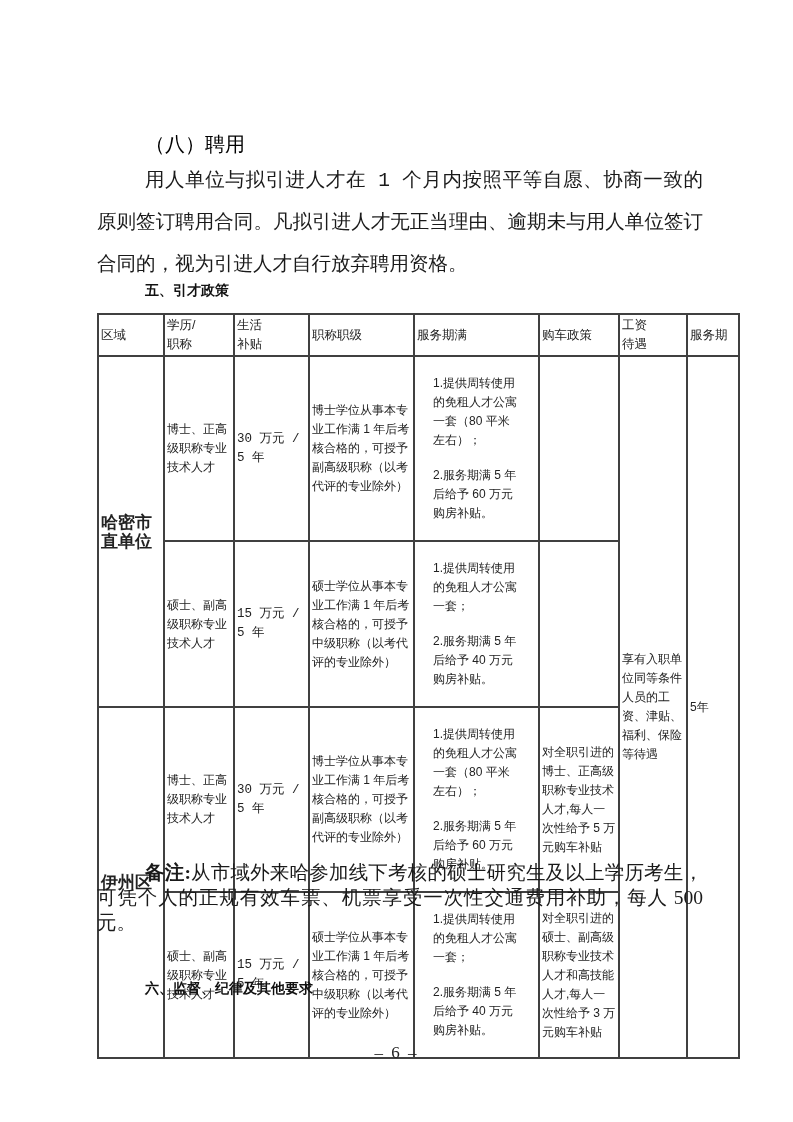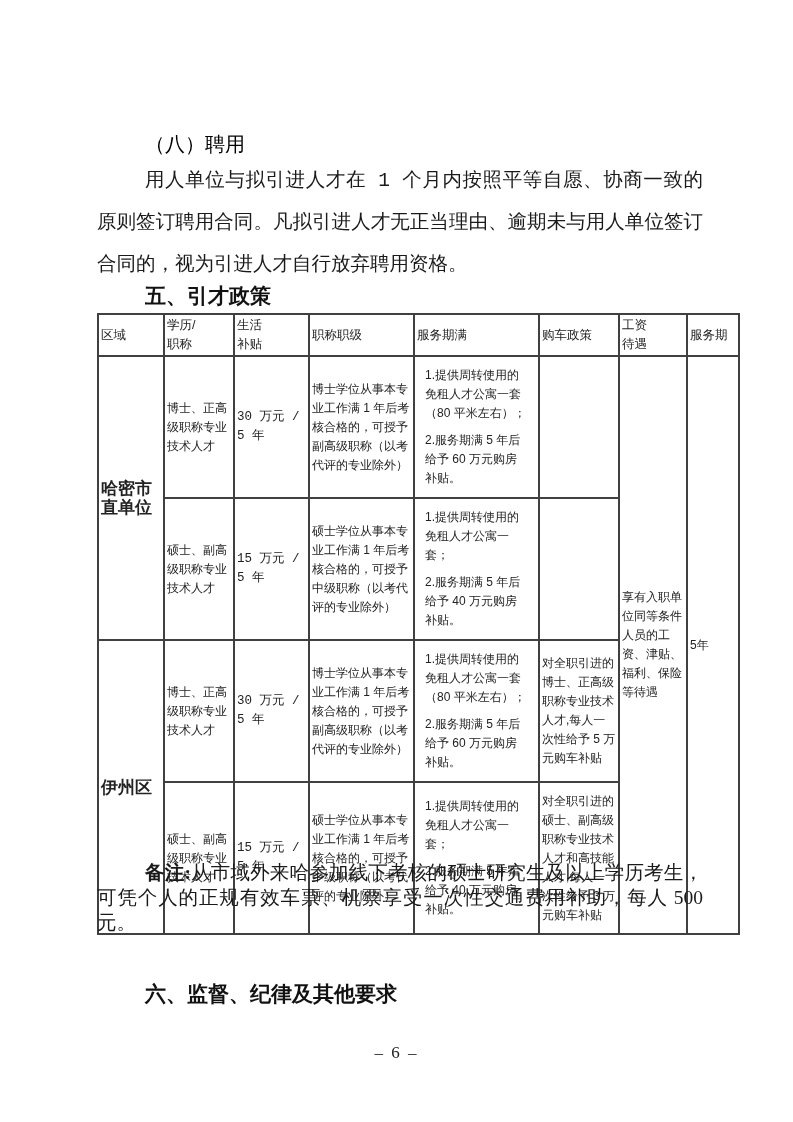--- a/index.html
+++ b/index.html
@@ -11,21 +11,21 @@
   
   .sec-heading-serif{
     left:145px;top:130px;font-size:20px;line-height:28px;color:#000000;
   }
   .para{
     left:97px;width:606px;top:160px;font-size:19.5px;line-height:42px;
     text-align:justify;text-indent:48px;color:#1a1a1a;font-family:Liberation Mono, monospace;
   }
   .sec-title-bold{
     font-family:"Liberation Sans", sans-serif;font-weight:bold;
-    font-size:21px;color:#111;
+    font-size:14px;color:#111;
   }
   #sec5{left:145px;top:282px;}
   #sec6{left:145px;top:980px;}
   .note{
     left:97px;width:606px;top:860px;font-size:19.5px;line-height:25px;
     text-align:justify;text-indent:48px;color:#1a1a1a;
   }
   .note b{font-weight:bold;}
   .pagenum{
     left:0;top:1043px;width:793px;text-align:center;font-size:17px;color:#222;
@@ -40,21 +40,21 @@
   }
   table.policy th, table.policy td{
     border:2px solid #404040;padding:1px 2px;vertical-align:middle;
     text-align:left;overflow:hidden;word-break:break-all;
   }
   table.policy th{
     font-weight:normal;white-space:pre-line;font-size:12.5px;
   }
   td.region{font-weight:bold;font-size:17px;}
   td.subsidy{font-family:Liberation Mono, monospace;font-size:12.5px;}
-  .housing-item{margin:8px;}
+  .housing-item{margin:16px;}
 </style>
 </head>
 <body>
 
 <div class="abs sec-heading-serif">（八）聘用</div>
 
 <div class="abs para">用人单位与拟引进人才在 1 个月内按照平等自愿、协商一致的原则签订聘用合同。凡拟引进人才无正当理由、逾期未与用人单位签订合同的，视为引进人才自行放弃聘用资格。</div>
 
 <div class="abs sec-title-bold" id="sec5">五、引才政策</div>
 

